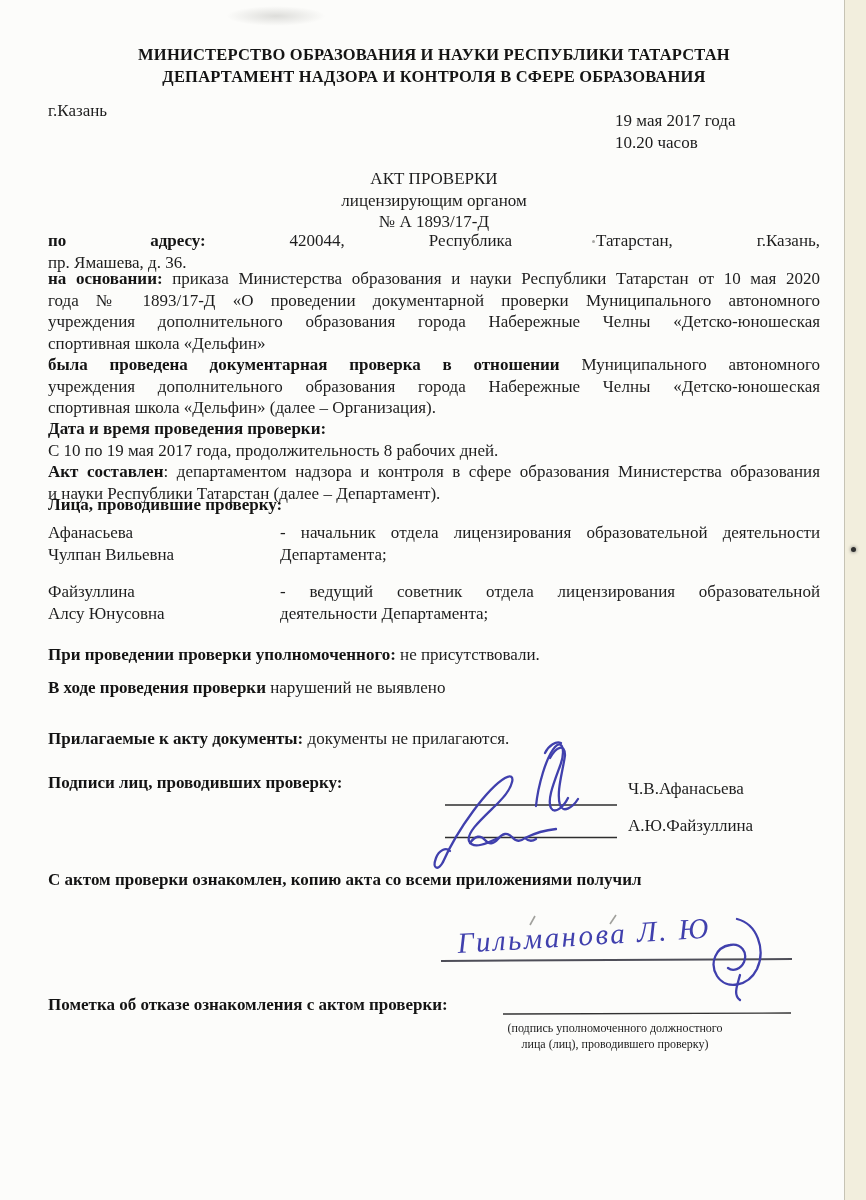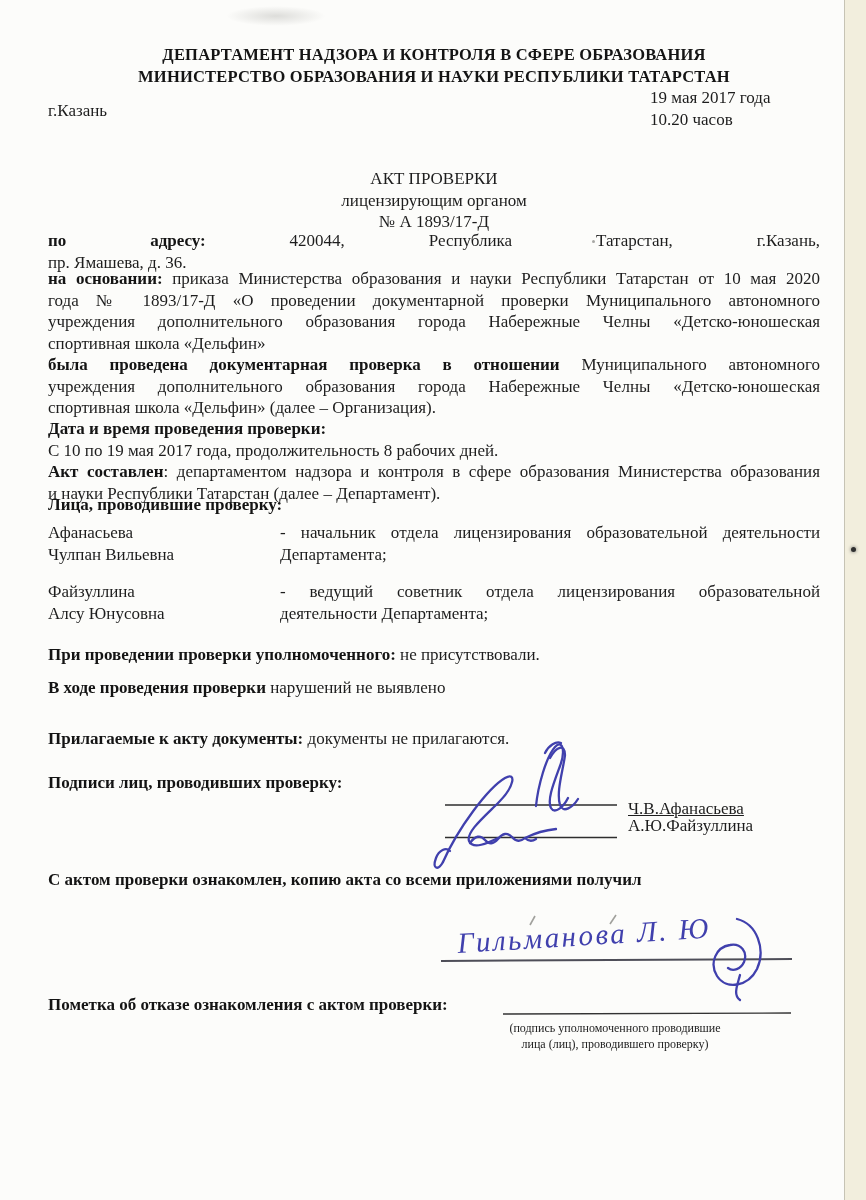--- a/index.html
+++ b/index.html
@@ -7,21 +7,21 @@
     position:relative;width:866px;height:1200px;margin:0 auto;
     background:#fcfcfa;overflow:hidden;
     font-family:"Liberation Serif","DejaVu Serif",serif;
     font-size:17px;line-height:21.5px;color:#1d1d1d;
   }
   .sec{position:absolute;left:48px;width:772px;}
   .center{text-align:center;}
   .jl{text-align:justify;text-align-last:justify;}
   b{font-weight:bold;color:#141414;}
   .doc-header{font-size:16.5px;font-weight:bold;line-height:22px;letter-spacing:.2px;color:#141414;}
-  .dateblock{position:absolute;left:615px;top:87px;width:210px;line-height:22px;margin-left:35px;}
+  .dateblock{position:absolute;left:615px;top:110px;width:210px;line-height:22px;}
   .insp-names{position:absolute;left:0;top:0;width:230px;}
   .insp-role{margin-left:232px;width:540px;}
   .sig-name{position:absolute;left:628px;width:200px;line-height:21.5px;}
   .caption{
     position:absolute;left:455px;top:1020px;width:320px;text-align:center;
     font-size:12px;line-height:16px;color:#222;
   }
   
   .edge-strip{position:absolute;top:0;right:0;width:21px;height:1200px;
     background:#f2eedd;border-left:1px solid #c6c3b4;}
@@ -37,22 +37,22 @@
 <body>
 
 <div class="page">
 
   <div class="top-smudge"></div>
   <div class="edge-strip"></div>
   <div class="edge-dot"></div>
   <div class="addr-dot"></div>
 
   <div class="sec doc-header center" style="top:44px;">
+    <div>МИНИСТЕРСТВО ОБРАЗОВАНИЯ И НАУКИ РЕСПУБЛИКИ ТАТАРСТАН</div>
     <div>ДЕПАРТАМЕНТ НАДЗОРА И КОНТРОЛЯ В СФЕРЕ ОБРАЗОВАНИЯ</div>
-    <div>МИНИСТЕРСТВО ОБРАЗОВАНИЯ И НАУКИ РЕСПУБЛИКИ ТАТАРСТАН</div>
   </div>
 
   <div class="sec" style="top:100px;">г.Казань</div>
   <div class="dateblock">
     <div>19 мая 2017 года</div>
     <div>10.20 часов</div>
   </div>
 
   <div class="sec center" style="top:146px;margin-top:22px;">
     <div>АКТ ПРОВЕРКИ</div>
@@ -114,28 +114,28 @@
     <b>При проведении проверки уполномоченного:</b> <span>не присутствовали.</span>
   </div>
   <div class="sec" style="top:677px;">
     <b>В ходе проведения проверки</b> <span>нарушений не выявлено</span>
   </div>
   <div class="sec" style="top:728px;">
     <b>Прилагаемые к акту документы:</b> <span>документы не прилагаются.</span>
   </div>
 
   <div class="sec" style="top:772px;"><b>Подписи лиц, проводивших проверку:</b></div>
-  <div class="sig-name" style="top:798px;text-decoration:underline;">Ч.В.Афанасьева</div>
+  <div class="sig-name" style="top:778px;">Ч.В.Афанасьева</div>
   <div class="sig-name" style="top:815px;">А.Ю.Файзуллина</div>
 
   <div class="sec" style="top:869px;"><b>С актом проверки ознакомлен, копию акта со всеми приложениями получил</b></div>
 
   <div class="sec" style="top:994px;"><b>Пометка об отказе ознакомления с актом проверки:</b></div>
   <div class="caption">
-    <div>(подпись уполномоченного проводившие</div>
+    <div>(подпись уполномоченного должностного</div>
     <div>лица (лиц), проводившего проверку)</div>
   </div>
 
   <svg class="ink-overlay" width="866" height="1200" viewBox="0 0 866 1200">
 
     <line x1="445" y1="805" x2="617" y2="805" stroke="#2e2e2e" stroke-width="1.4"></line>
     <line x1="445" y1="837.5" x2="617" y2="837.5" stroke="#2e2e2e" stroke-width="1.4"></line>
 
     <line x1="441" y1="961" x2="792" y2="959" stroke="#4e4e58" stroke-width="2"></line>
 

